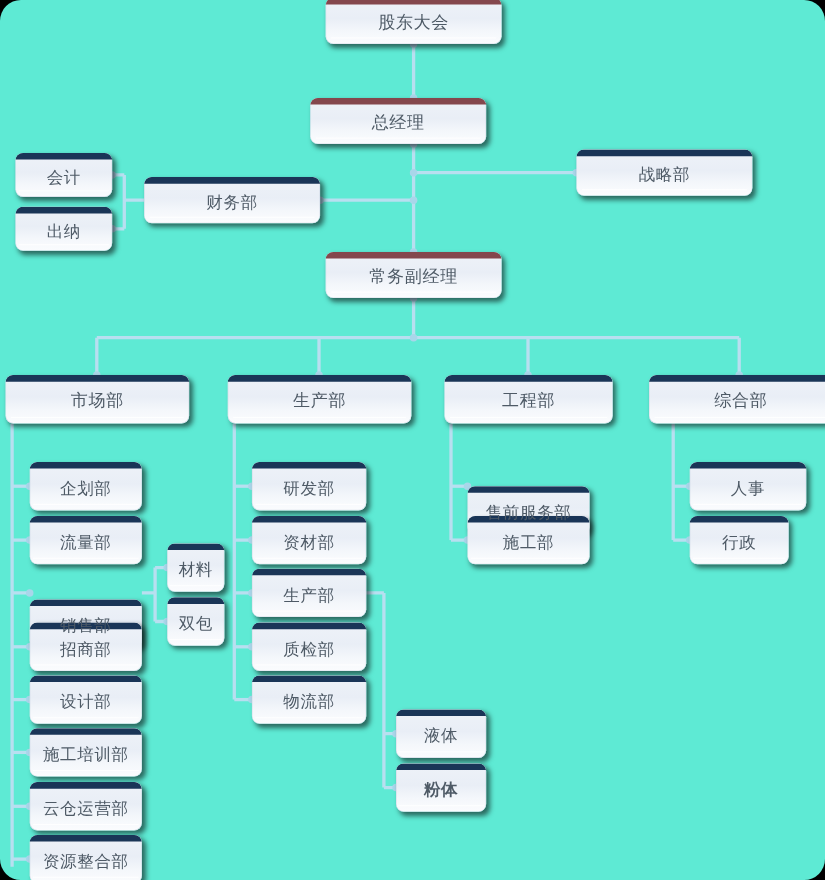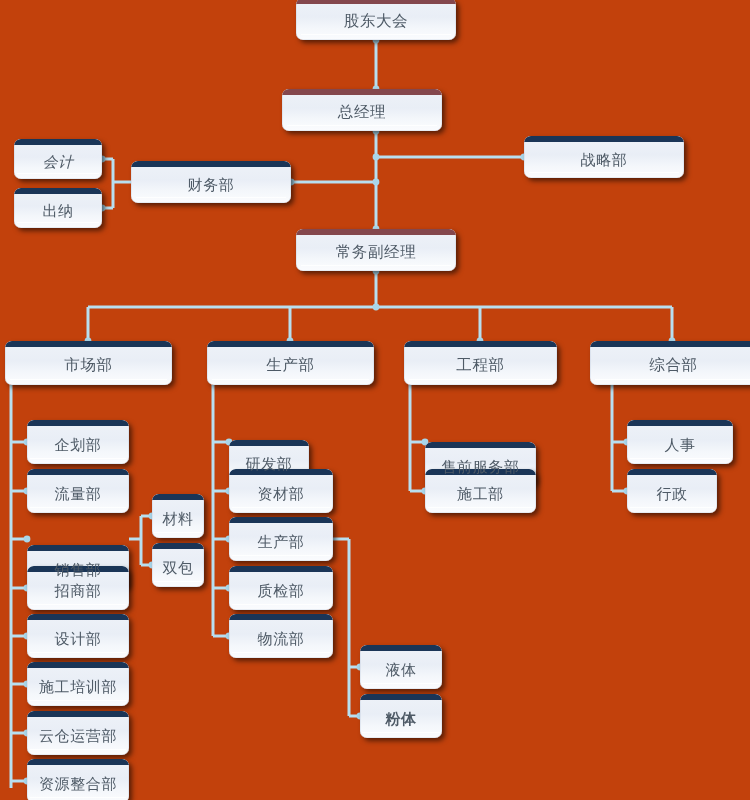--- a/index.html
+++ b/index.html
@@ -7,21 +7,22 @@
     margin: 0; padding: 0;
     background: #000;
     width: 750px; height: 800px;
     overflow: hidden;
     font-family: "Liberation Sans", "DejaVu Sans", sans-serif;
   }
   #chart {
     position: relative;
     width: 750px;
     height: 800px;
-    background: #c2410c;
+    background: #5eead4;
+    border-radius: 19px;
   }
   #edges {
     position: absolute; left: 0; top: 0;
     width: 750px; height: 800px;
     pointer-events: none;
   }
   .node {
     position: absolute;
     border-radius: 7px;
     background: linear-gradient(180deg, #eef2f8 0%, #e9eef6 45%, #f4f7fb 72%, #fbfcfe 100%);
@@ -170,21 +171,21 @@
     <span class="lbl">战略部</span>
     <span class="sheen"></span>
   </div>
 
   <div class="node navy" style="left: 131px; top: 161px; width: 160px; height: 42px;">
     <span class="cap"></span>
     <span class="lbl">财务部</span>
     <span class="sheen"></span>
   </div>
 
-  <div class="node navy" style="left: 14px; top: 139px; width: 88px; height: 40px; font-style: italic;">
+  <div class="node navy" style="left: 14px; top: 139px; width: 88px; height: 40px;">
     <span class="cap"></span>
     <span class="lbl">会计</span>
     <span class="sheen"></span>
   </div>
 
   <div class="node navy" style="left: 14px; top: 188px; width: 88px; height: 40px;">
     <span class="cap"></span>
     <span class="lbl">出纳</span>
     <span class="sheen"></span>
   </div>
@@ -272,21 +273,21 @@
     <span class="lbl">材料</span>
     <span class="sheen"></span>
   </div>
 
   <div class="node navy" style="left: 152px; top: 543px; width: 52px; height: 44px;">
     <span class="cap"></span>
     <span class="lbl">双包</span>
     <span class="sheen"></span>
   </div>
 
-  <div class="node navy" style="left: 229px; top: 440px; width: 80px; height: 44px; font-family: Liberation Serif, serif;">
+  <div class="node navy" style="left: 229px; top: 420px; width: 104px; height: 44px;">
     <span class="cap"></span>
     <span class="lbl">研发部</span>
     <span class="sheen"></span>
   </div>
 
   <div class="node navy" style="left: 229px; top: 469px; width: 104px; height: 44px;">
     <span class="cap"></span>
     <span class="lbl">资材部</span>
     <span class="sheen"></span>
   </div>

